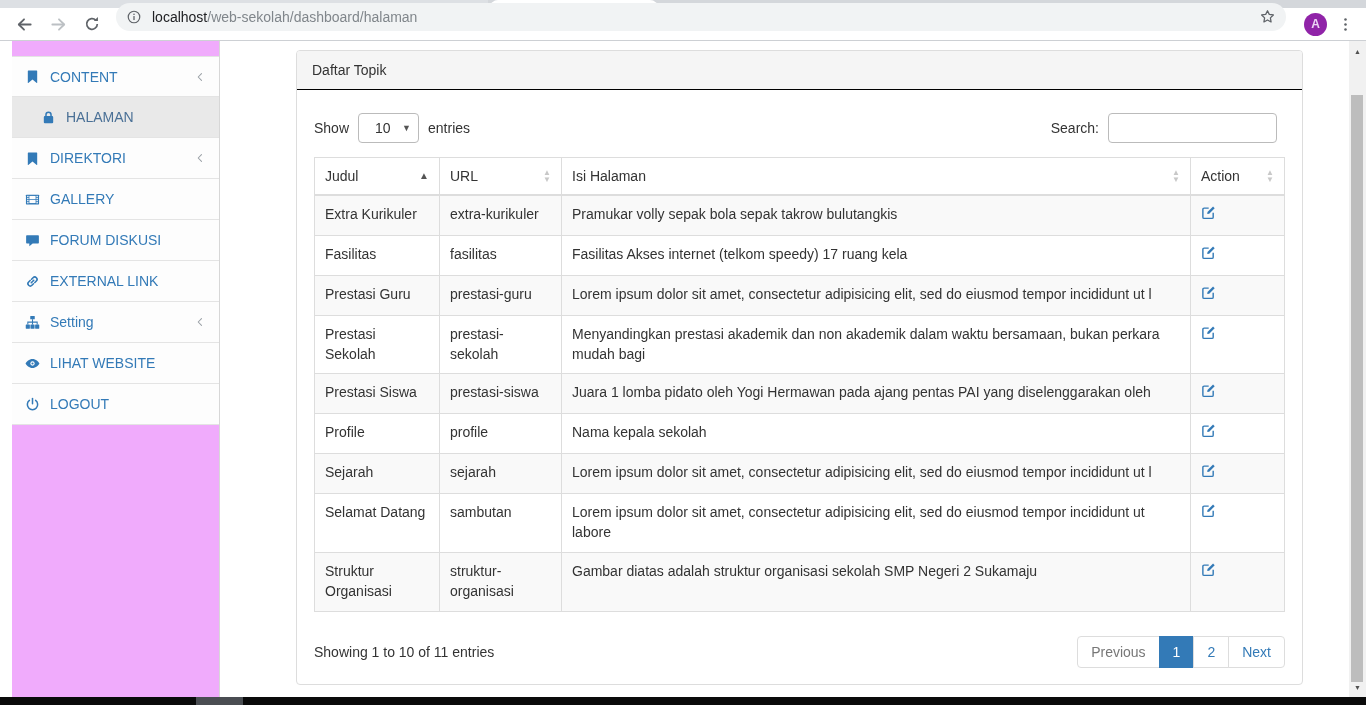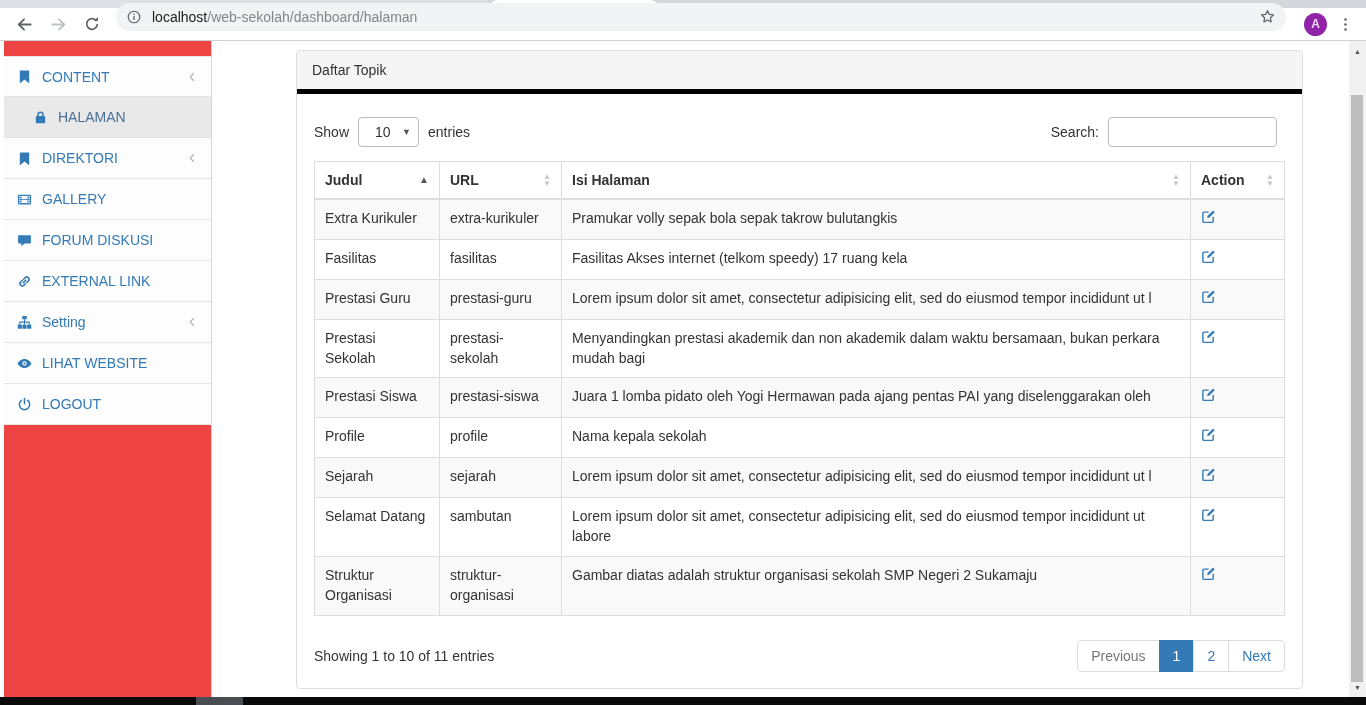--- a/index.html
+++ b/index.html
@@ -24,56 +24,56 @@
   .avatar { width:23px; height:23px; border-radius:50%; color:#ecd4f5; font-size:12px; font-weight:bold;
             display:flex; align-items:center; justify-content:center; flex:0 0 auto; margin:0 10px; cursor:pointer; }
   .menu-dots { color:#5f6368; display:flex; cursor:pointer; margin-right:2px; }
 
   
   .page { position:absolute; top:41px; left:0; width:1366px; height:656px; background:#fff; }
   .bottombar { position:absolute; bottom:0; left:0; width:1366px; height:8px; background:#0a0a0a; }
   .bottombar .seg { position:absolute; left:196px; top:0; width:47px; height:8px; background:#4a4d52; }
 
   
-  .sidebar { position:absolute; left:4px; top:0; width:208px; height:656px; background:#ef4444;
+  .sidebar { position:absolute; left:12px; top:0; width:208px; height:656px; background:#f0abfc;
              border-right:1px solid #d7d7d7; padding-top:15px; }
   .side-item { height:41px; display:flex; align-items:center; padding:0 13px; background:#fdfdfd;
                border-bottom:1px solid #e4e4e4; color:#337ab7; font-size:14px; cursor:pointer; }
   .side-item:first-child { border-top:1px solid #e4e4e4; }
   .side-item.active { background:#e9e9e9;padding-left:29px; }
   .side-item.active .lbl { color:#4a7096; }
   .side-item .icn { width:17px; height:16px; margin-right:8px; color:#337ab7; display:flex; align-items:center; }
   .side-item .icn svg { width:15px; height:15px; }
   .side-item .chev { margin-left:auto; color:#9aa0a6; display:flex; }
   .side-item .chev svg { width:12px; height:12px; }
 
   
   .main { position:absolute; left:251px; top:0; width:1098px; height:656px; background:#fff; }
   .card { position:absolute; left:45px; top:9px; width:1007px; background:#fff;
           border:1px solid #ddd; border-radius:4px; }
-  .card-header { background:#f5f5f5; border-bottom:5px solid #000000; padding:11px 15px; font-size:14px;
+  .card-header { background:#f5f5f5; border-bottom:1px solid #000000; padding:11px 15px; font-size:14px;
                  color:#333; border-radius:3px 3px 0 0; }
   .card-body { padding:15px 17px 16px 17px; }
 
   .controls { display:flex; justify-content:space-between; align-items:center; margin:8px 8px 14px 0;
               font-size:14px; color:#333; }
   .show-group, .search-group { display:flex; align-items:center; gap:9px; }
   .length-select { width:61px; height:30px; border:1px solid #bbb; border-radius:4px; background:#fff;
                    display:flex; align-items:center; justify-content:space-between; padding:0 7px 0 16px;
                    font-size:14px; color:#333; cursor:pointer; }
   .length-select .caret { font-size:9px; color:#555; }
   .search-input { width:169px; height:30px; border:1px solid #bbb; border-radius:4px; padding:0 8px;
                   font-size:14px; color:#333; outline:none; font-family:"Liberation Sans", sans-serif; }
 
   table.data { width:100%; border-collapse:collapse; font-size:14px; color:#333; table-layout:fixed; }
   table.data th, table.data td { border:1px solid #ddd; text-align:left; vertical-align:top; }
   table.data th { padding:10px 10px; border-bottom-width:2px; cursor:pointer; }
   table.data td { padding:9px 10px; line-height:1.42; }
   table.data tbody tr:nth-child(odd) { background:#f9f9f9; }
-  .th-flex { display:flex; align-items:center; justify-content:space-between; font-weight:bold; }
+  .th-flex { display:flex; align-items:center; justify-content:space-between; font-weight:normal; }
   .sort-asc { color:#555; font-size:10px; line-height:10px; }
   .sort-both { display:flex; flex-direction:column; color:#c8c8c8; font-size:8px; line-height:7px; }
   td.action-cell { text-align:center; }
   .edit-btn { color:#337ab7; display:inline-flex; cursor:pointer; }
   .edit-btn svg { width:15px; height:15px; }
 
   .table-footer { display:flex; justify-content:space-between; align-items:center; margin-top:24px; }
   .info-text { font-size:14px; color:#333; }
   .pagination { display:flex; }
   .page-btn { border:1px solid #ddd; background:#fff; color:#337ab7; font-size:14px; padding:7px 13px;

